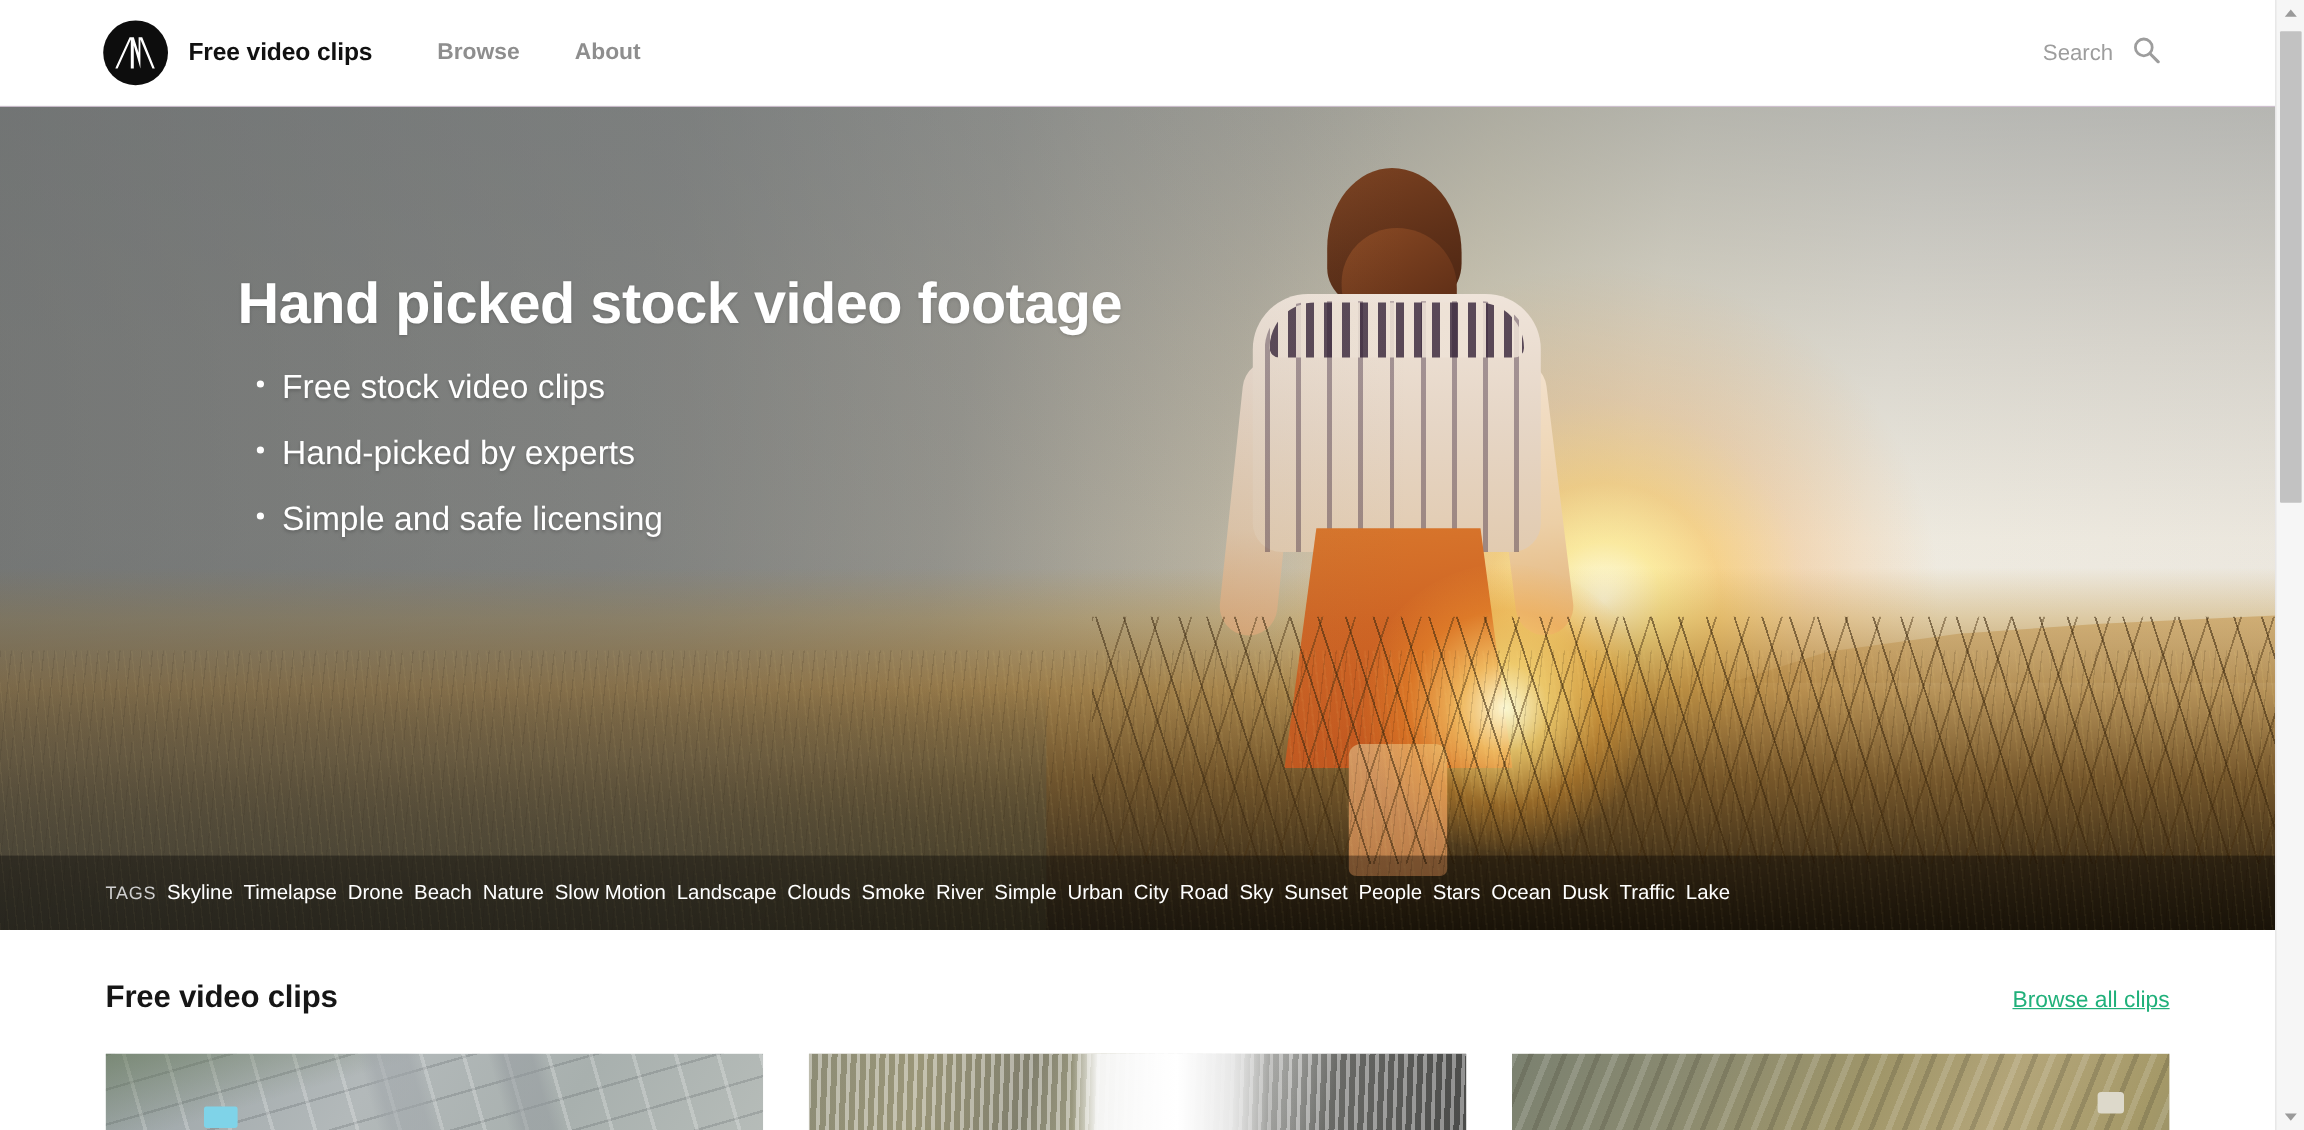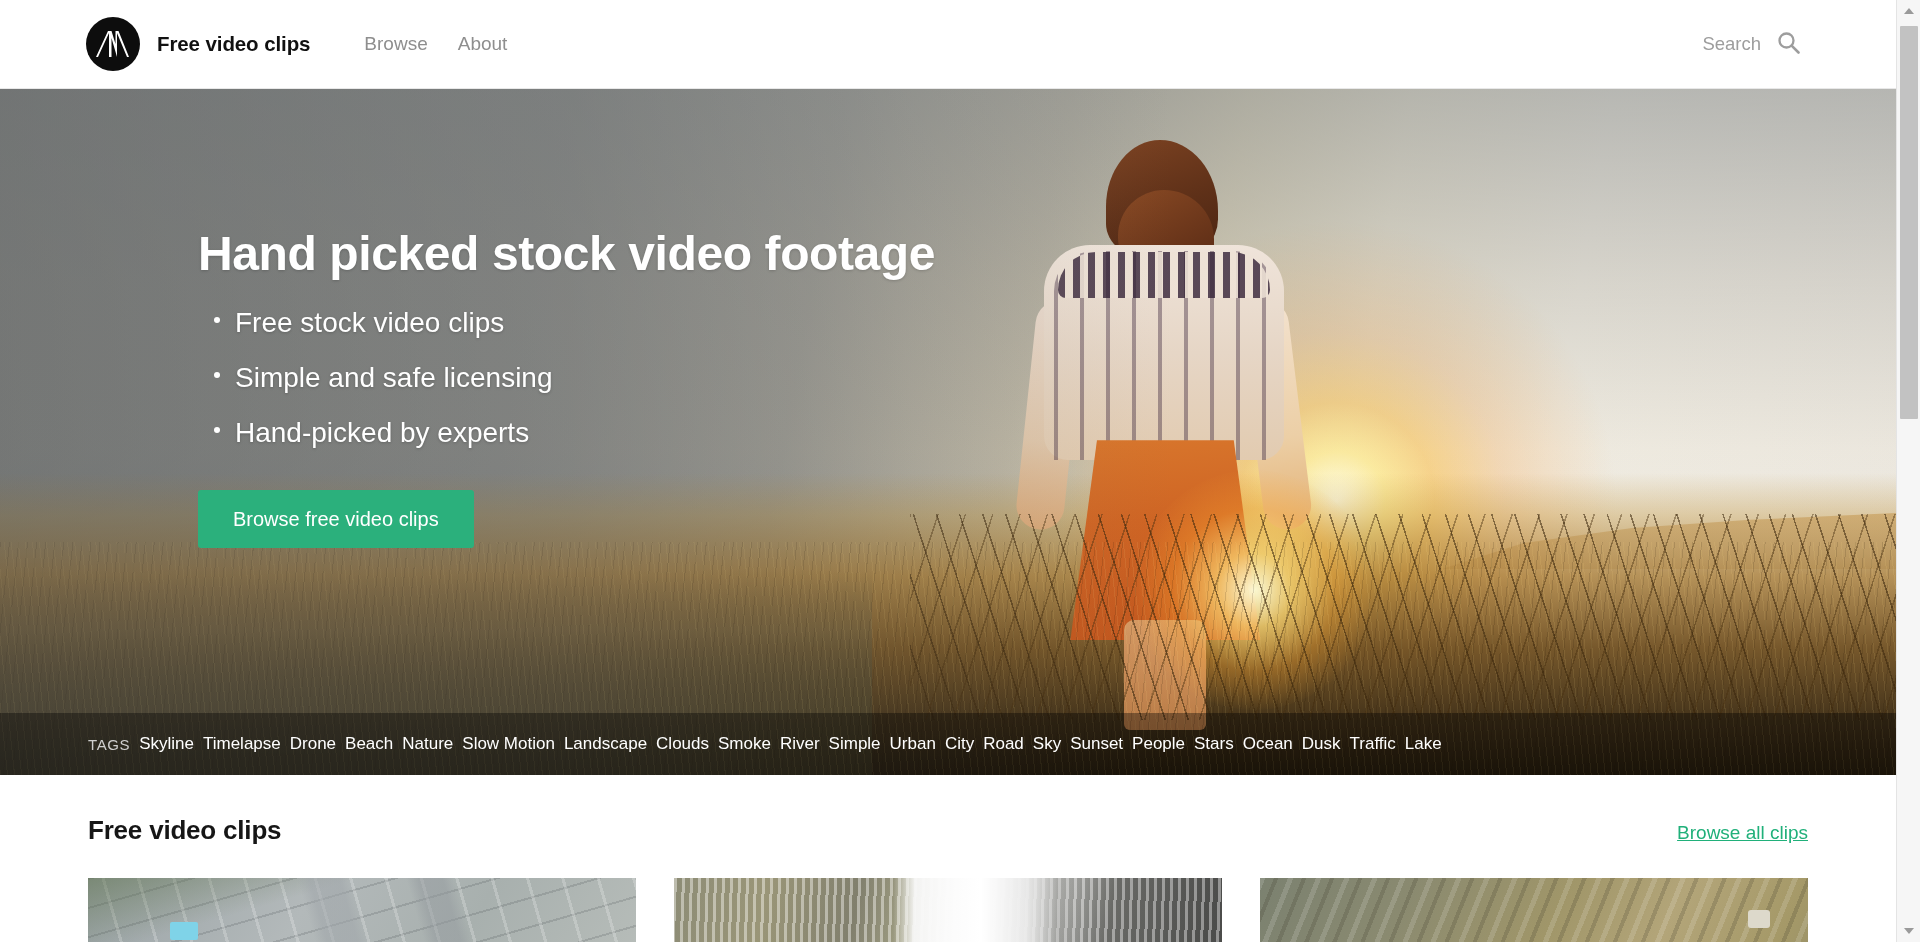--- a/index.html
+++ b/index.html
@@ -60,22 +60,23 @@
   .brand-name {
     font-size: 20.5px;
     font-weight: bold;
     color: #111111;
     letter-spacing: -0.1px;
     white-space: nowrap;
   }
   .nav {
     display: flex;
     align-items: center;
-    gap: 30px;
+    gap: 46px;
     margin-left: 54px;
+    font-weight: bold;
   }
   .nav-link {
     font-size: 19px;
     color: #8e8e8e;
     text-decoration: none;
     white-space: nowrap;
   }
   .header-right {
     margin-left: auto;
     display: flex;
@@ -563,24 +564,23 @@
       </div>
 
       <div class="hero-grass-tex"></div>
       <div class="hero-branches"></div>
       <div class="hero-scrim"></div>
 
       <div class="hero-inner">
         <h1 class="hero-title">Hand picked stock video footage</h1>
         <ul class="hero-list">
           <li>Free stock video clips</li>
+          <li>Hand-picked by experts</li>
           <li>Simple and safe licensing</li>
-          <li>Hand-picked by experts</li>
         </ul>
-        <button class="hero-btn">Browse free video clips</button>
       </div>
 
       <div class="tags-bar">
         <span class="tags-label">TAGS</span>
         <a class="tag-link" href="#">Skyline</a>
         <a class="tag-link" href="#">Timelapse</a>
         <a class="tag-link" href="#">Drone</a>
         <a class="tag-link" href="#">Beach</a>
         <a class="tag-link" href="#">Nature</a>
         <a class="tag-link" href="#">Slow Motion</a>

